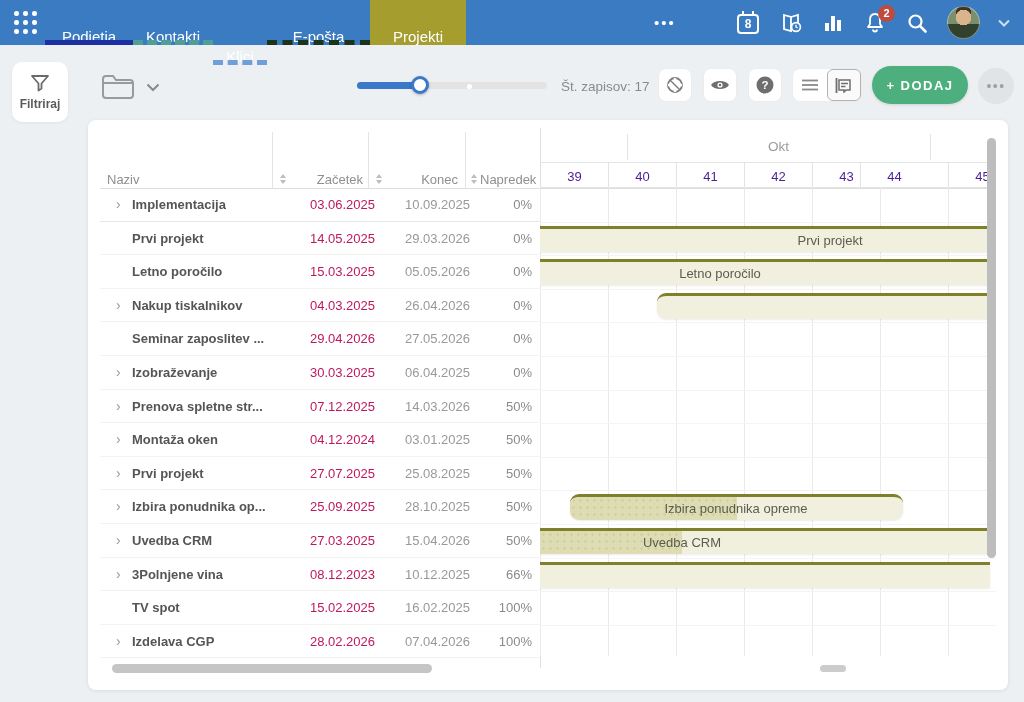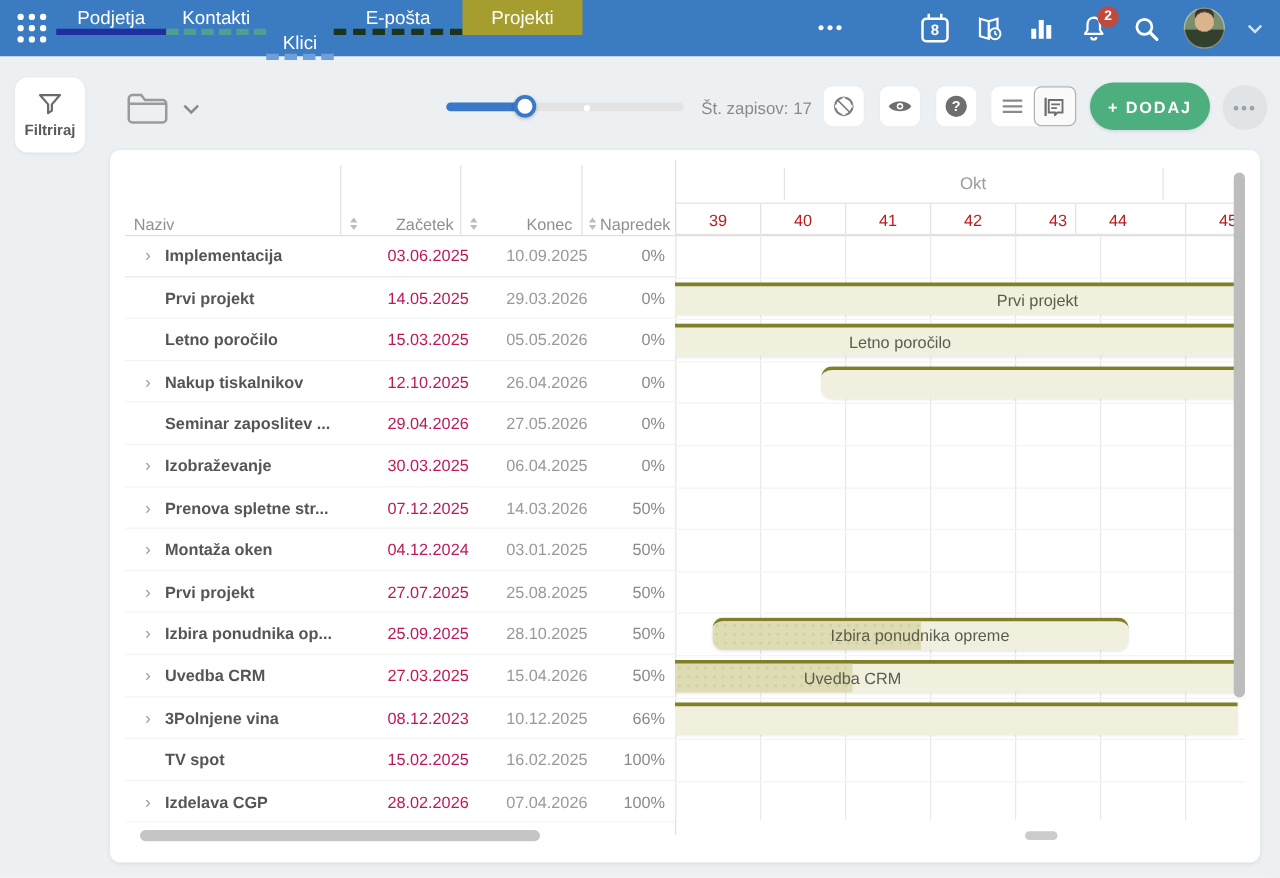--- a/index.html
+++ b/index.html
@@ -5,21 +5,21 @@
   * { margin:0; padding:0; box-sizing:border-box; }
   html,body { width:1024px; height:702px; overflow:hidden;
     font-family:"Liberation Sans", sans-serif; background:#edf0f3; }
 
   
   .nav { position:absolute; left:0; top:0; width:1024px; height:45px; background:#3a7bc2; }
   .grid-icon { position:absolute; left:14px; top:11px; width:24px; height:24px;
     display:grid; grid-template-columns:repeat(3,1fr); gap:3px; cursor:pointer; }
   .grid-icon i { width:4.5px; height:4.5px; border-radius:50%; background:#fff; }
   .nav-tabs { position:absolute; left:45px; top:0; height:45px; display:flex; }
-  .nav-tab { height:28px; display:flex; align-items:center; justify-content:center;
+  .nav-tab { height:45px; display:flex; align-items:flex-end; justify-content:center;
     color:#fff; font-size:15px; cursor:pointer; position:relative; }
   .nav-tab .ul { position:absolute; left:0; right:0; bottom:0; height:0; }
   .nav-tab.active { color:#fff; }
   .nav-ellipsis { position:absolute; left:648px; top:0; height:45px; width:34px;
     color:#fff; font-size:15px; letter-spacing:2px; display:flex; align-items:center;
     justify-content:center; cursor:pointer; }
   .nav-right { position:absolute; right:0; top:0; height:45px; display:flex;
     align-items:center; gap:18px; padding-right:14px; }
   .nav-ic { width:24px; height:24px; position:relative; cursor:pointer; }
   .cal { width:22px; height:20px; border:2px solid #fff; border-radius:4px; margin-top:3px;
@@ -84,21 +84,21 @@
   .sort i { width:0; height:0; border-left:3.5px solid transparent; border-right:3.5px solid transparent; }
   .sort .up { border-bottom:4px solid #bdbdbd; }
   .sort .dn { border-top:4px solid #bdbdbd; }
 
   .month-row { position:absolute; left:452px; top:12px; width:456px; height:30px; overflow:hidden; }
   .month-label { position:absolute; top:7px; font-size:13.5px; color:#9a9a9a; text-align:center; }
   .mdiv { position:absolute; top:2px; height:26px; width:1px; background:#e3e3e3; }
   .week-row { position:absolute; left:452px; top:42px; width:456px; height:26px; overflow:hidden;
     border-top:1px solid #e4e4e4; border-bottom:1px solid #e4e4e4; }
   .wcell { position:absolute; top:0; height:26px; border-left:1px solid #e4e4e4;
-    display:flex; align-items:center; justify-content:center; font-size:13px; color:#b91c1c; }
+    display:flex; align-items:center; justify-content:center; font-size:13px; color:#4c1d95; }
 
   .rows { position:absolute; left:0; top:68px; width:452px; height:470px; overflow:hidden; }
   .trow { position:absolute; left:12px; width:440px; height:33.6px; border-bottom:1px solid #f3f3f1;
     cursor:pointer; }
   .trow.sep { border-bottom:1px solid #e7e7e5; }
   .chev { position:absolute; left:16px; top:8px; color:#9a9a9a; font-size:14px; }
   .rname { position:absolute; left:32px; top:9px; font-size:13px; font-weight:bold; color:#555; 
     max-width:152px; white-space:nowrap; overflow:hidden; }
   .rstart { position:absolute; right:165px; top:9px; font-size:13px; color:#be185d; }
   .rend { position:absolute; right:70px; top:9px; font-size:13px; color:#999; }
@@ -327,21 +327,21 @@
       </div>
       <div class="trow" style="top: 67.2px;">
         <span class="rname">Letno poročilo</span>
         <span class="rstart">15.03.2025</span>
         <span class="rend">05.05.2026</span>
         <span class="rprog">0%</span>
       </div>
       <div class="trow" style="top: 100.8px;">
         <span class="chev" style="display: inline-block;">›</span>
         <span class="rname">Nakup tiskalnikov</span>
-        <span class="rstart">12.10.2025</span>
+        <span class="rstart">04.03.2025</span>
         <span class="rend">26.04.2026</span>
         <span class="rprog">0%</span>
       </div>
       <div class="trow" style="top: 134.4px;">
         <span class="rname">Seminar zaposlitev ...</span>
         <span class="rstart">29.04.2026</span>
         <span class="rend">27.05.2026</span>
         <span class="rprog">0%</span>
       </div>
       <div class="trow" style="top: 168px;">

